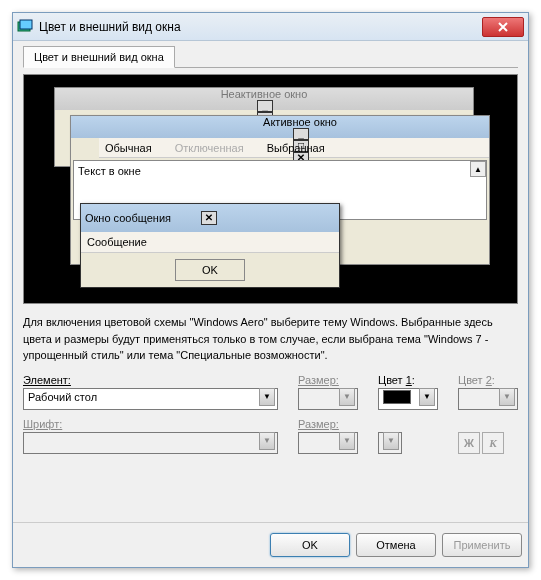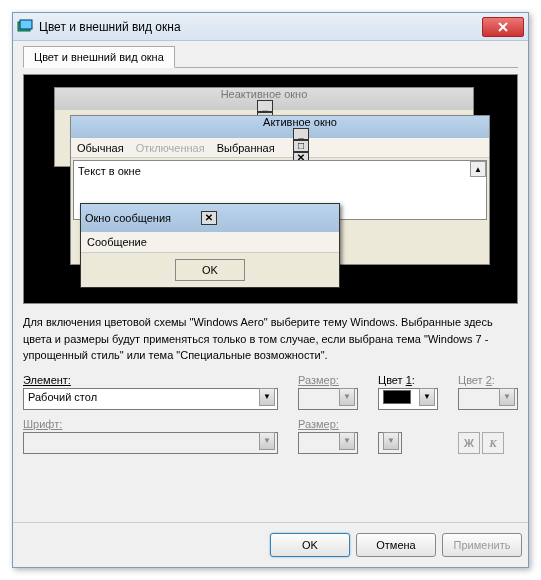--- a/index.html
+++ b/index.html
@@ -14,21 +14,21 @@
 .tab { padding: 4px 10px; background: #fcfcfc; border: 1px solid #aaa; border-bottom: 1px solid #fcfcfc; position: relative; top: 1px; }
 .preview { width: 100%; height: 230px; background: #000; border: 1px solid #888; position: relative; overflow: hidden; margin-top: 6px; }
 .win { position: absolute; background: #ece9d8; border: 1px solid #888; box-shadow: 1px 1px 2px rgba(0,0,0,0.3); }
 .win-inactive { left: 30px; top: 12px; width: 420px; height: 80px; }
 .win-active { left: 46px; top: 40px; width: 420px; height: 150px; }
 .win-title { height: 22px; display: flex; align-items: center; padding: 0 4px; font-size: 11px; flex-direction: column; }
 .win-inactive .win-title { background: linear-gradient(#ddd,#ccc); color: #777; }
 .win-active .win-title { background: linear-gradient(#bcd4ec,#a7c2de); color: #000; padding-left: 44px; }
 .win-title .spacer { flex: 1; }
 .win-btn { width: 16px; height: 14px; border: 1px solid #333; background: #ddd; margin-left: 2px; display: flex; align-items: center; justify-content: center; font-size: 10px; line-height: 1; font-weight: bold; }
-.menubar { height: 20px; background: #f5f2eb; display: flex; align-items: center; padding: 0 6px; gap: 12px; border-bottom: 1px solid #ccc; }
+.menubar { height: 20px; background: #f5f2eb; display: flex; align-items: center; padding: 0 6px; gap: 23px; border-bottom: 1px solid #ccc; margin-left: 28px; }
 .menubar .disabled { color: #aaa; }
 .textarea { background: #fff; border: 1px solid #888; margin: 2px; padding: 4px; height: 60px; position: relative; }
 .scroll-up { position: absolute; right: 0; top: 0; width: 16px; height: 16px; background: #eee; border: 1px solid #999; display:flex;align-items:center;justify-content:center;font-size:8px; }
 .msgbox { position: absolute; left: 56px; top: 128px; width: 260px; background: #ece9d8; border: 1px solid #333; box-shadow: 2px 2px 4px rgba(0,0,0,0.5); }
 .msgbox-title { height: 20px; background: linear-gradient(#bcd4ec,#a7c2de); display: flex; align-items: center; padding: 14px 4px; gap: 14px; }
 .msgbox-body { padding: 4px 6px; background: #f5f2eb; border-bottom:1px solid #ccc; }
 .msgbox-actions { padding: 6px; text-align: center; background:#ece9d8; }
 .btn-classic { min-width: 70px; height: 22px; background: #ece9d8; border: 1px solid #888; padding: 0 10px; }
 .desc { margin: 10px 0; line-height: 1.5; color: #000; }
 .form-row { display: flex; align-items: flex-end; gap: 20px; margin-bottom: 8px; }

